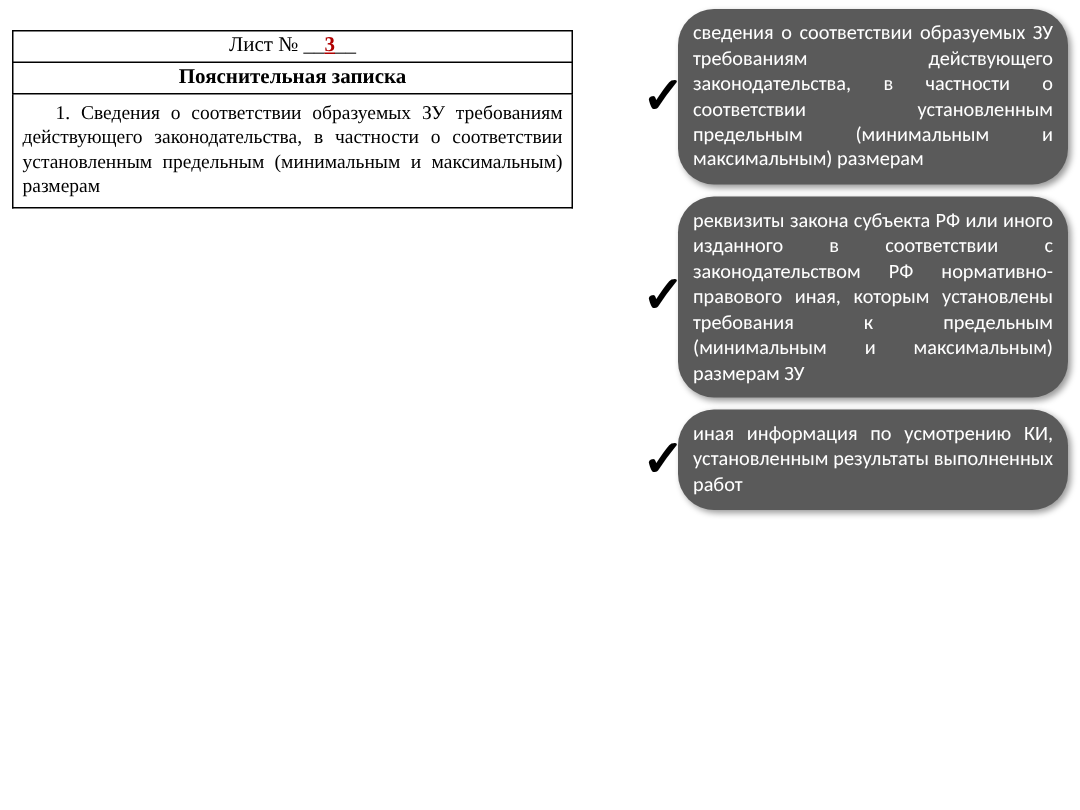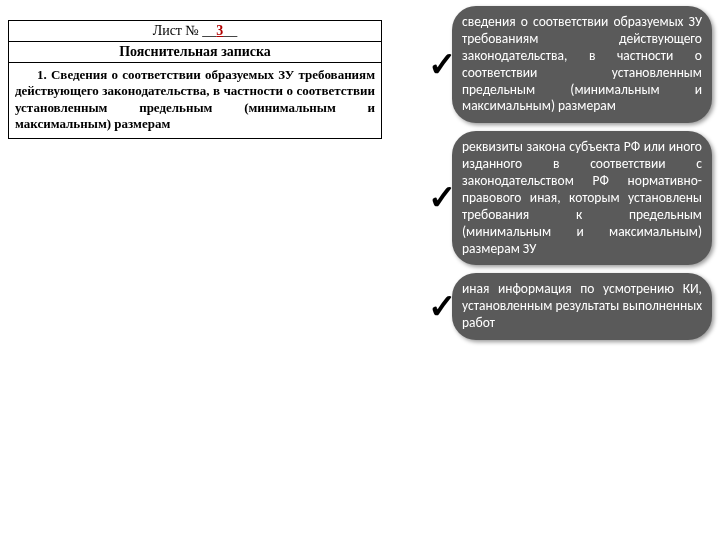--- a/index.html
+++ b/index.html
@@ -42,21 +42,21 @@
     text-align: center;
     padding: 2px 4px;
     font-size: 14px;
     font-weight: bold;
   }
   .body-row {
     border: 1px solid #000;
     border-top: none;
     padding: 4px 6px;
     font-size: 13px;
-    font-weight: bold;
+    font-weight: normal;
     text-align: justify;
     line-height: 1.25;
   }
   .body-row p { text-indent: 22px; margin: 0 0 2px 0; }
   .right-panel {
     position: absolute;
     left: 428px;
     top: 6px;
     width: 284px;
     display: flex;

